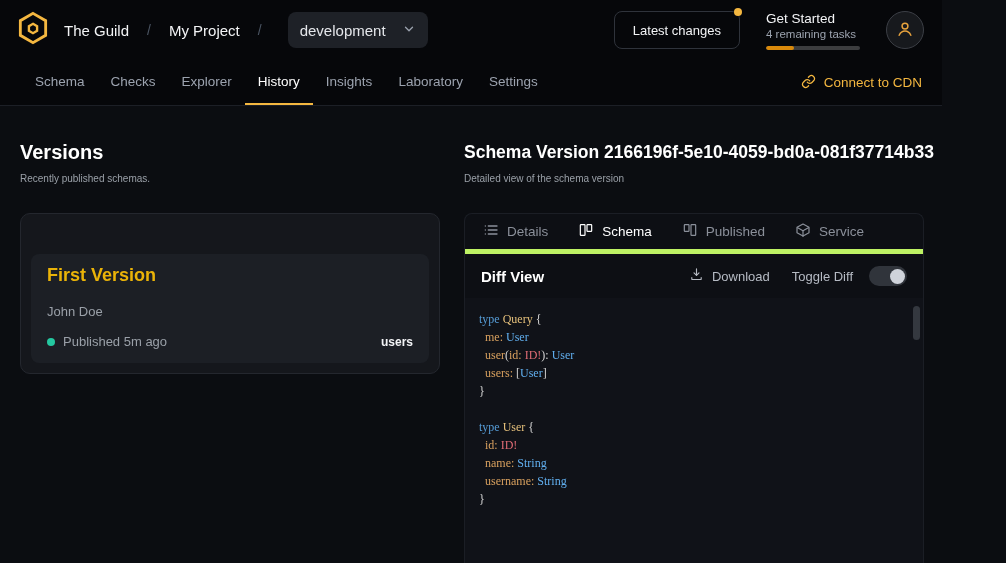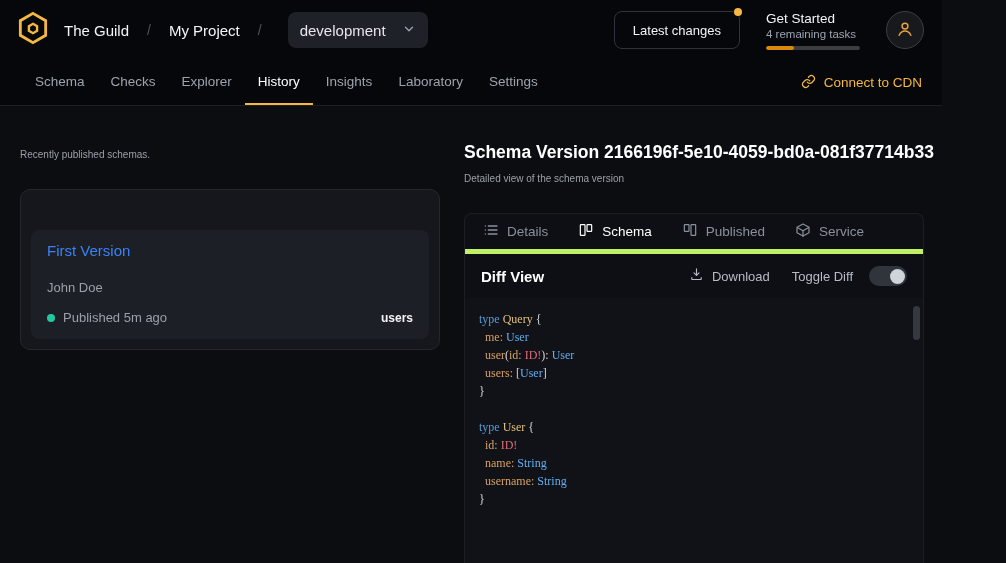--- a/index.html
+++ b/index.html
@@ -54,21 +54,21 @@
   
   .content{flex:1;min-height:0;display:flex;gap:24px;padding:34px 18px 0 20px;}
   .muted{color:#9aa0a8;}
 
   .versions-col{width:420px;flex:none;}
   .versions-title{margin:0;font-size:20px;font-weight:700;color:#fff;line-height:24px;}
   .col-sub{margin:6px 0 0;font-size:10px;line-height:17px;}
   .versions-card{margin-top:26px;background:#15171c;border:1px solid #24272e;border-radius:10px;
                  padding:40px 10px 10px;}
   .version-item{background:#1c1f25;border-radius:8px;padding:12px 16px 14px;cursor:pointer;}
-  .v-name{font-size:15px;font-weight:400;color:#3b82f6;line-height:18px;}
+  .v-name{font-size:18px;font-weight:700;color:#eab308;line-height:18px;}
   .v-author{font-size:13px;margin-top:20px;line-height:16px;}
   .v-meta{margin-top:14px;display:flex;align-items:center;gap:8px;font-size:13px;}
   .dot-green{width:8px;height:8px;border-radius:50%;background:var(--green);flex:none;}
   .v-badge{margin-left:auto;font-size:12px;font-weight:700;color:#f3f4f6;}
 
   .detail-col{flex:1;min-width:0;display:flex;flex-direction:column;}
   .detail-title{margin:0;font-size:17.5px;font-weight:700;color:#fff;line-height:24px;white-space:nowrap;}
   .detail-panel{margin-top:26px;flex:1;min-height:0;display:flex;flex-direction:column;
                 background:#0d0f14;border:1px solid #1b1e25;border-bottom:none;border-radius:8px 8px 0 0;}
   .detail-tabs{height:40px;flex:none;display:flex;align-items:center;gap:30px;padding:0 18px;
@@ -166,20 +166,21 @@
           <path d="M14 11a5 5 0 0 0-7.5-.5l-3 3a5 5 0 0 0 7 7l1.7-1.7"></path>
         </svg>
       </span>
       <span>Connect to CDN</span>
     </a>
   </nav>
 
   <main class="content">
 
     <section class="versions-col">
+      <h2 class="versions-title">Versions</h2>
       <p class="col-sub muted">Recently published schemas.</p>
       <div class="versions-card">
         <div class="version-item">
           <div class="v-name">First Version</div>
           <div class="v-author muted">John Doe</div>
           <div class="v-meta">
             <span class="dot-green"></span>
             <span class="muted">Published 5m ago</span>
             <span class="v-badge">users</span>
           </div>

